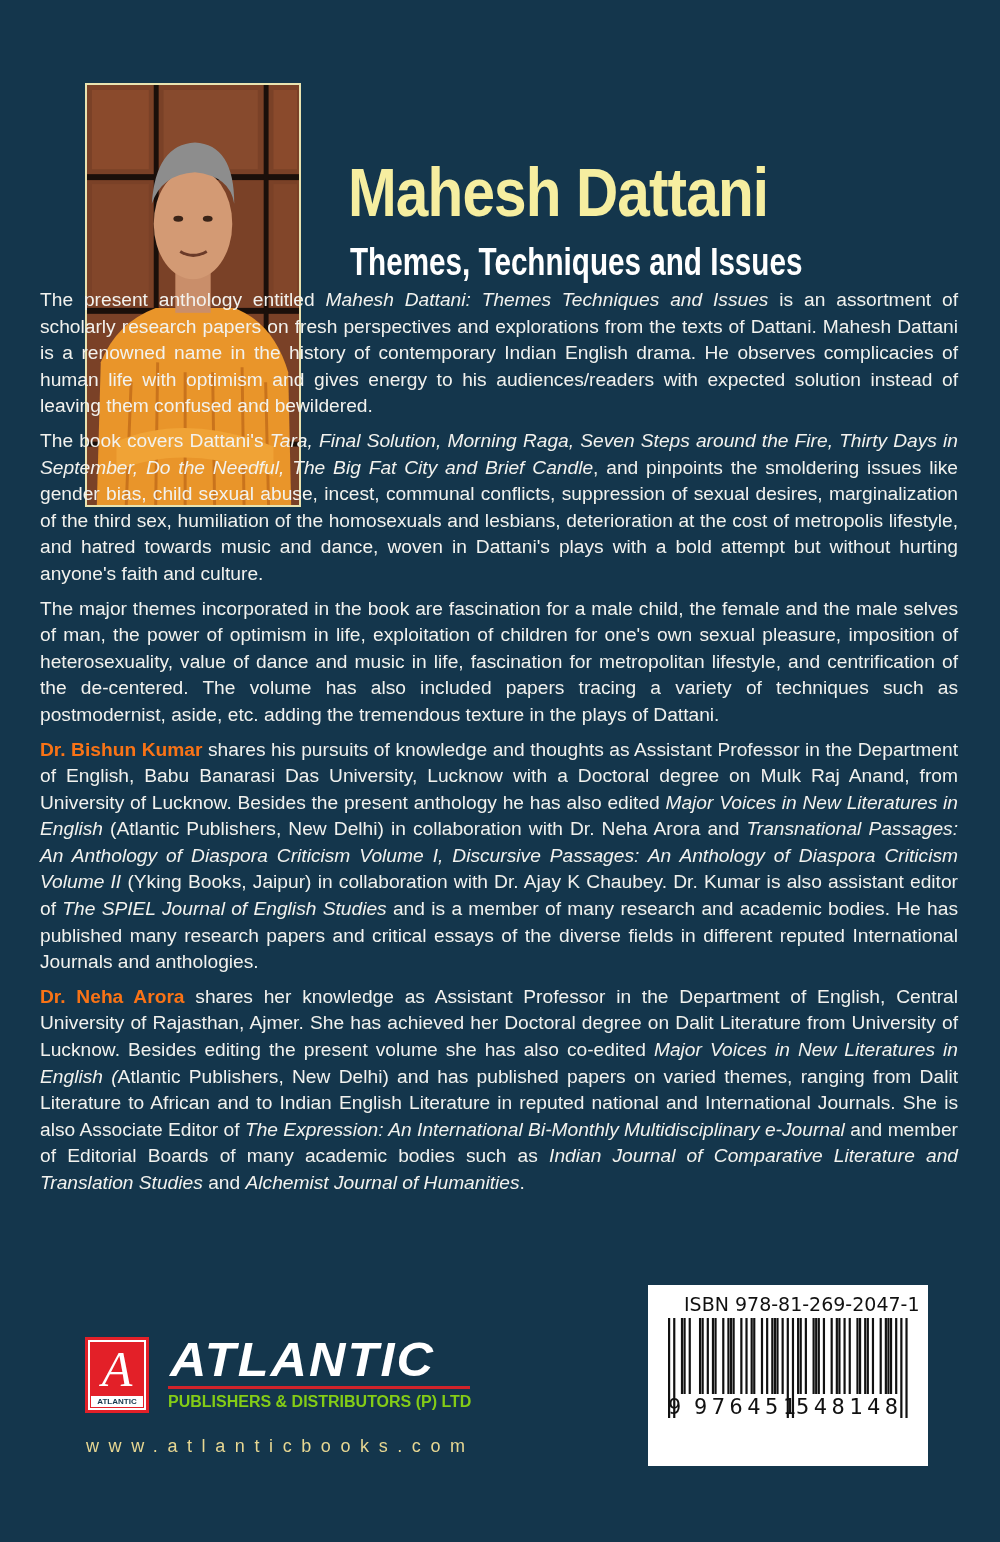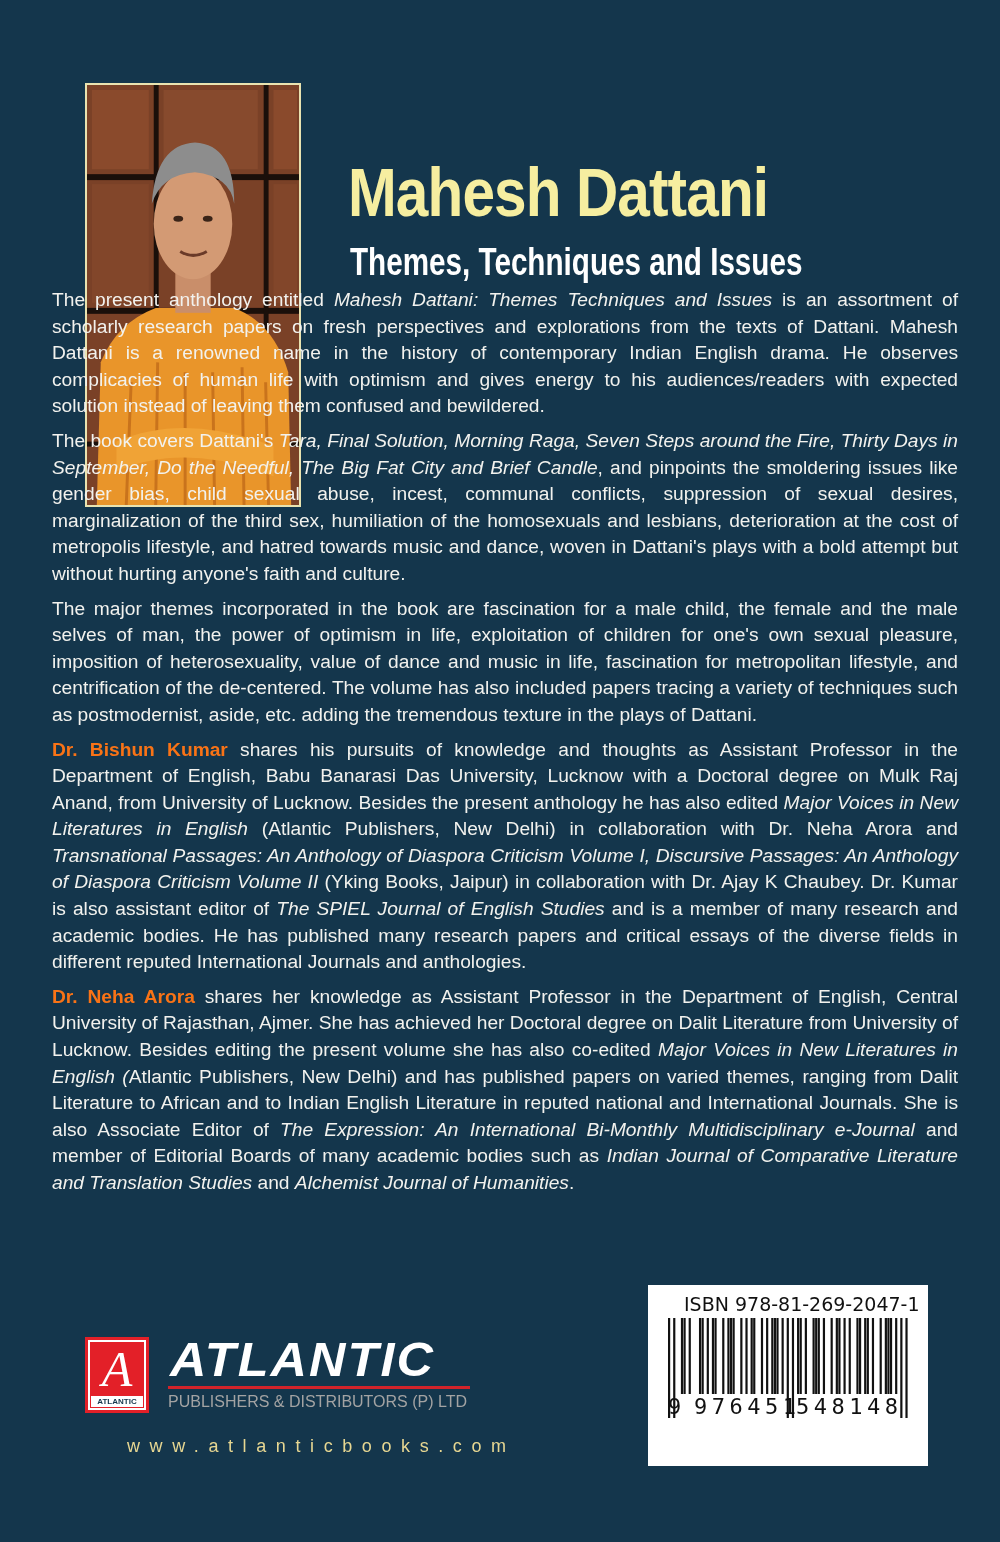--- a/index.html
+++ b/index.html
@@ -40,21 +40,21 @@
       line-height: 1;
     }
     .body-text {
       position: absolute; left: 40px; top: 287px;
       width: 918px;
       font-size: 19.2px;
       line-height: 26.6px;
       text-align: justify;
       color: #f2f2ee;
     }
-    .body-text p { margin: 0 0 8px 12px; }
+    .body-text p { margin: 0 0 8px 0; }
     .body-text em { font-style: italic; }
     .author-name { color: #f97316; font-weight: bold; }
     .logo {
       position: absolute; left: 85px; top: 1337px;
       width: 64px; height: 76px;
       background: #e32028;
       border: 3px solid #e32028;
       box-sizing: border-box;
       outline: 2px solid #ffffff;
       outline-offset: -5px;
@@ -85,32 +85,31 @@
       transform: scaleX(1.05);
       transform-origin: left top;
     }
     .brand-rule {
       position: absolute; left: 168px; top: 1386px;
       width: 302px; height: 3px;
       background: #d2232a;
     }
     .brand-sub {
       position: absolute; left: 168px; top: 1394px;
-      font-size: 16px; font-weight: normal;
-      color: #a3a3a3;
+      font-size: 16px; font-weight: bold;
+      color: #84cc16;
       white-space: nowrap;
       line-height: 1;
     }
     .website {
       position: absolute; left: 86px; top: 1437px;
       font-size: 18px;
       letter-spacing: 9.6px;
       color: #e7d792;
       line-height: 1;
-      margin-left: 41px;
     }
     .barcode-box {
       position: absolute; left: 648px; top: 1285px;
       width: 280px; height: 181px;
       background: #ffffff;
     }
     .isbn-text {
       position: absolute; left: 36px; top: 10px;
       font-family: "DejaVu Sans", sans-serif;
       font-size: 19px;

